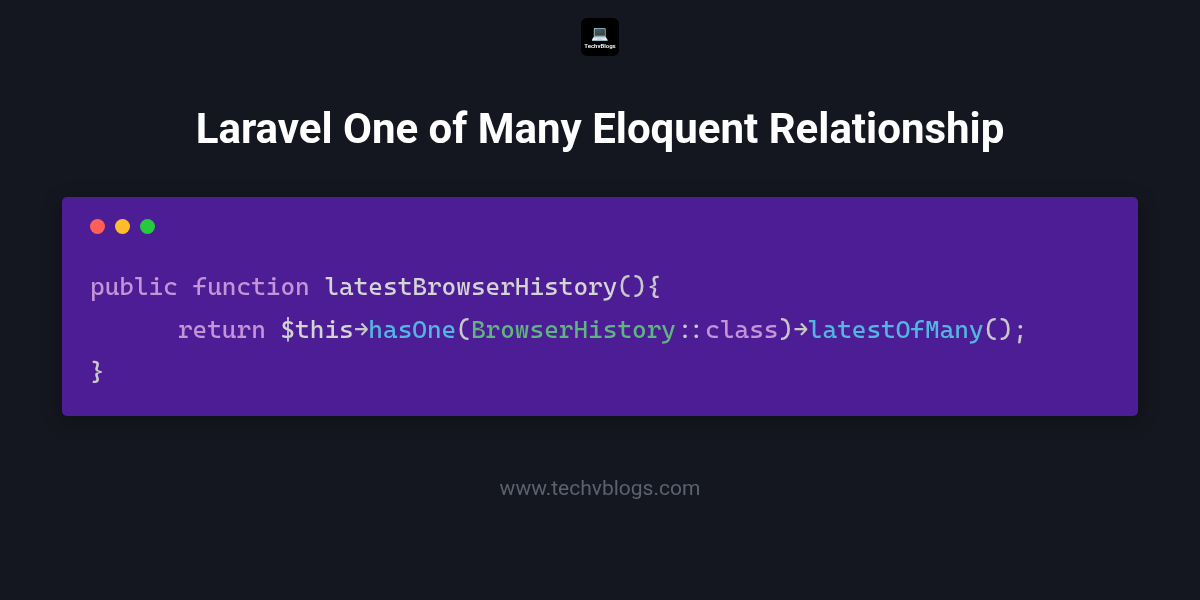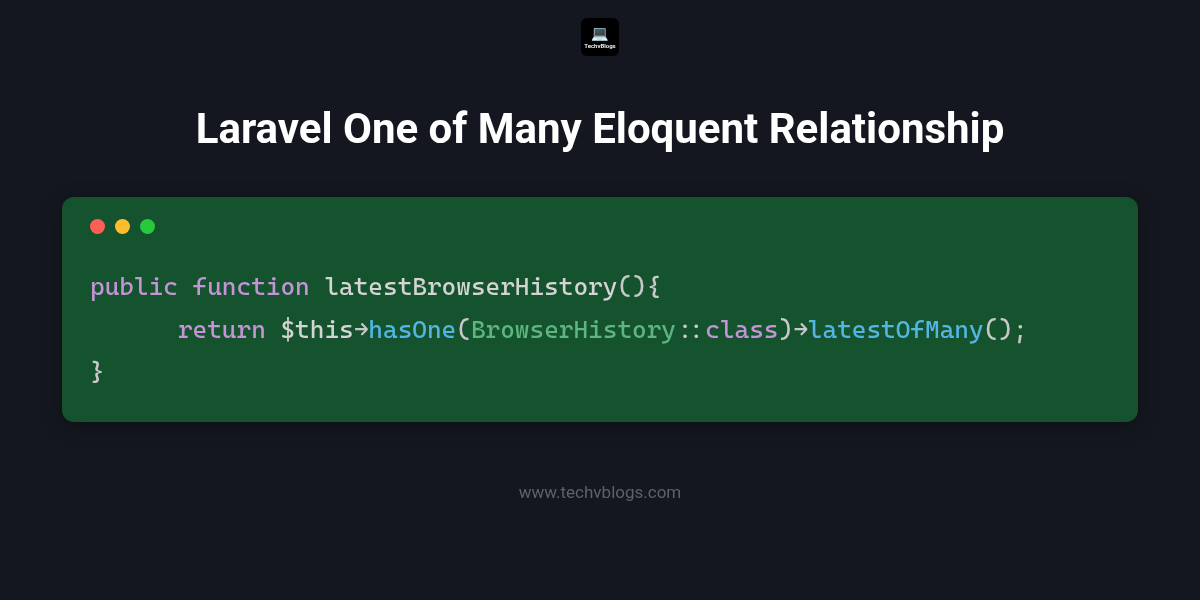--- a/index.html
+++ b/index.html
@@ -47,24 +47,24 @@
     .page-title {
       color: #fff;
       font-size: 42px;
       font-weight: 700;
       margin-top: 48px;
       text-align: center;
     }
     
     .code-window {
       width: 1076px;
-      background: #14532d;
-      border-radius: 12px;
+      background: #4c1d95;
+      border-radius: 5px;
       margin-top: 44px;
-      padding: 22px 28px 28px 28px;
+      padding: 22px 28px 22px 28px;
       box-shadow: 0 4px 20px rgba(0,0,0,0.3);
     }
     
     .traffic-lights {
       display: flex;
       gap: 10px;
       margin-bottom: 32px;
     }
     
     .traffic-light {
@@ -90,21 +90,21 @@
     .tok-funcname { color: #d4d4d4; }
     .tok-var { color: #d4d4d4; }
     .tok-method { color: #53b6e2; }
     .tok-class { color: #5fb580; }
     .tok-classkw { color: #c494d6; }
     .tok-punct { color: #c8c8c8; }
     .tok-arrow { color: #c8c8c8; }
     
     .footer-url {
       color: #5a6270;
-      font-size: 17px;
+      font-size: 21px;
       margin-top: 60px;
     }
   </style>
 </head>
 <body>
 
 <div class="logo-container">
   <span class="logo-icon">💻</span>
   <span class="logo-text">TechvBlogs</span>
 </div>

